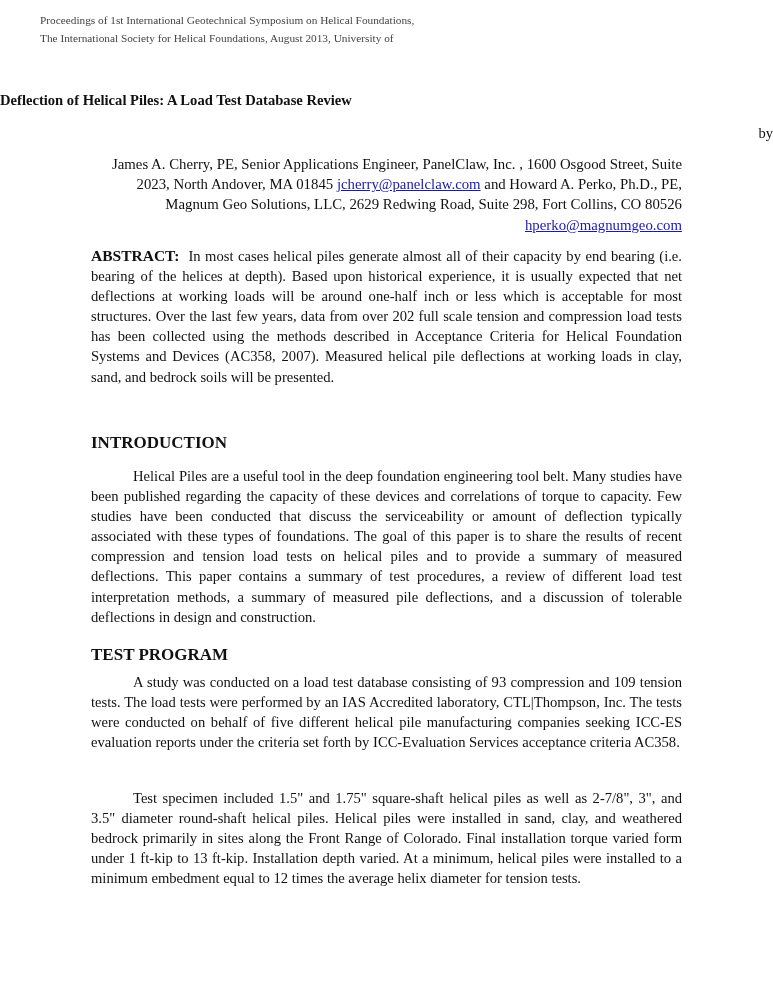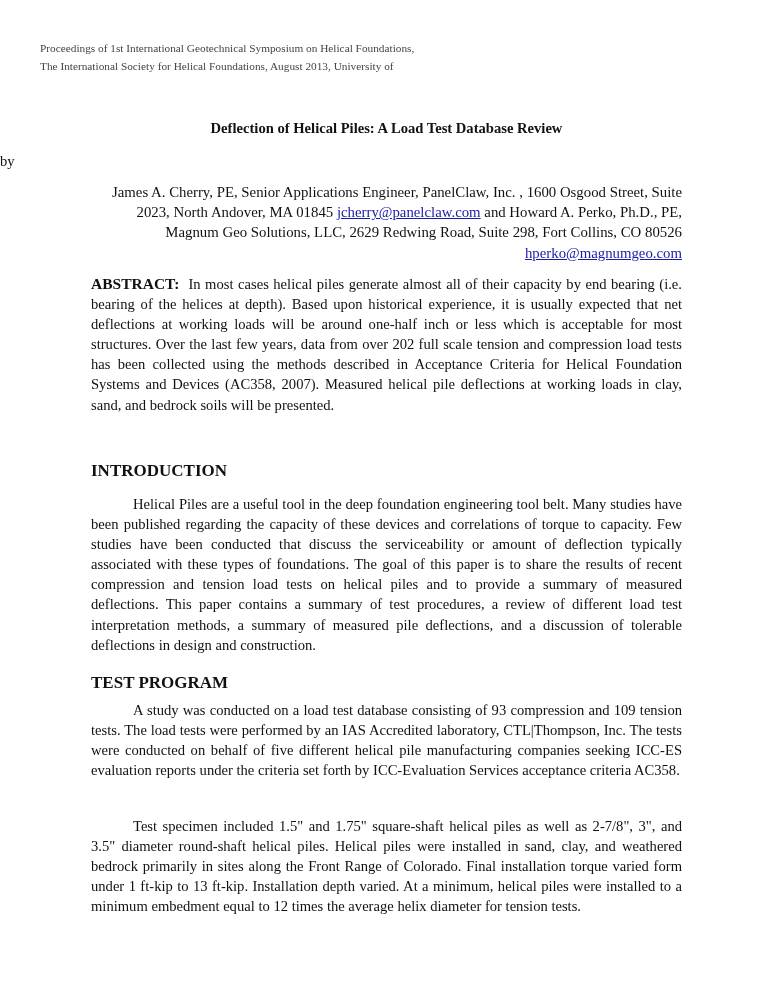--- a/index.html
+++ b/index.html
@@ -1,27 +1,27 @@
 <!DOCTYPE html>
 <html><head>
 <meta charset="utf-8">
 <style>
   html, body { margin: 0; padding: 0; background: #ffffff; }
   body { width: 773px; height: 1000px; position: relative; overflow: hidden; color: #111; }
-  .page { position: absolute; left: 0; top: 0; width: 773px; height: 972px; margin-top: 28px; }
+  .page { position: absolute; left: 0; top: 0; width: 773px; height: 972px; }
   .proceedings {
     position: absolute; left: 40px; top: 11px; width: 400px;
     font-family: "Liberation Serif", serif; font-size: 11.3px; line-height: 18px; color: #444;
   }
   .title {
-    position: absolute; left: 0; top: 90px; width: 773px; text-align: center;
+    position: absolute; left: 0; top: 90px; width: 773px; text-align: left;
     font-family: "Liberation Serif", serif; font-weight: bold; font-size: 14.6px; line-height: 20px;
   }
   .by {
-    position: absolute; left: 0; top: 123px; width: 773px; text-align: left;
+    position: absolute; left: 0; top: 123px; width: 773px; text-align: right;
     font-family: "Liberation Serif", serif; font-size: 14.6px; line-height: 20px;
   }
   .authors {
     position: absolute; left: 92px; top: 154px; width: 590px; text-align: right;
     font-family: "Liberation Serif", serif; font-size: 14.8px; line-height: 20.2px;
   }
   .authors a { color: #1a1aa8; text-decoration: underline; }
   .body-block {
     position: absolute; left: 91px; width: 591px;
     font-family: Liberation Serif, serif; font-size: 14.6px; line-height: 20.1px;

